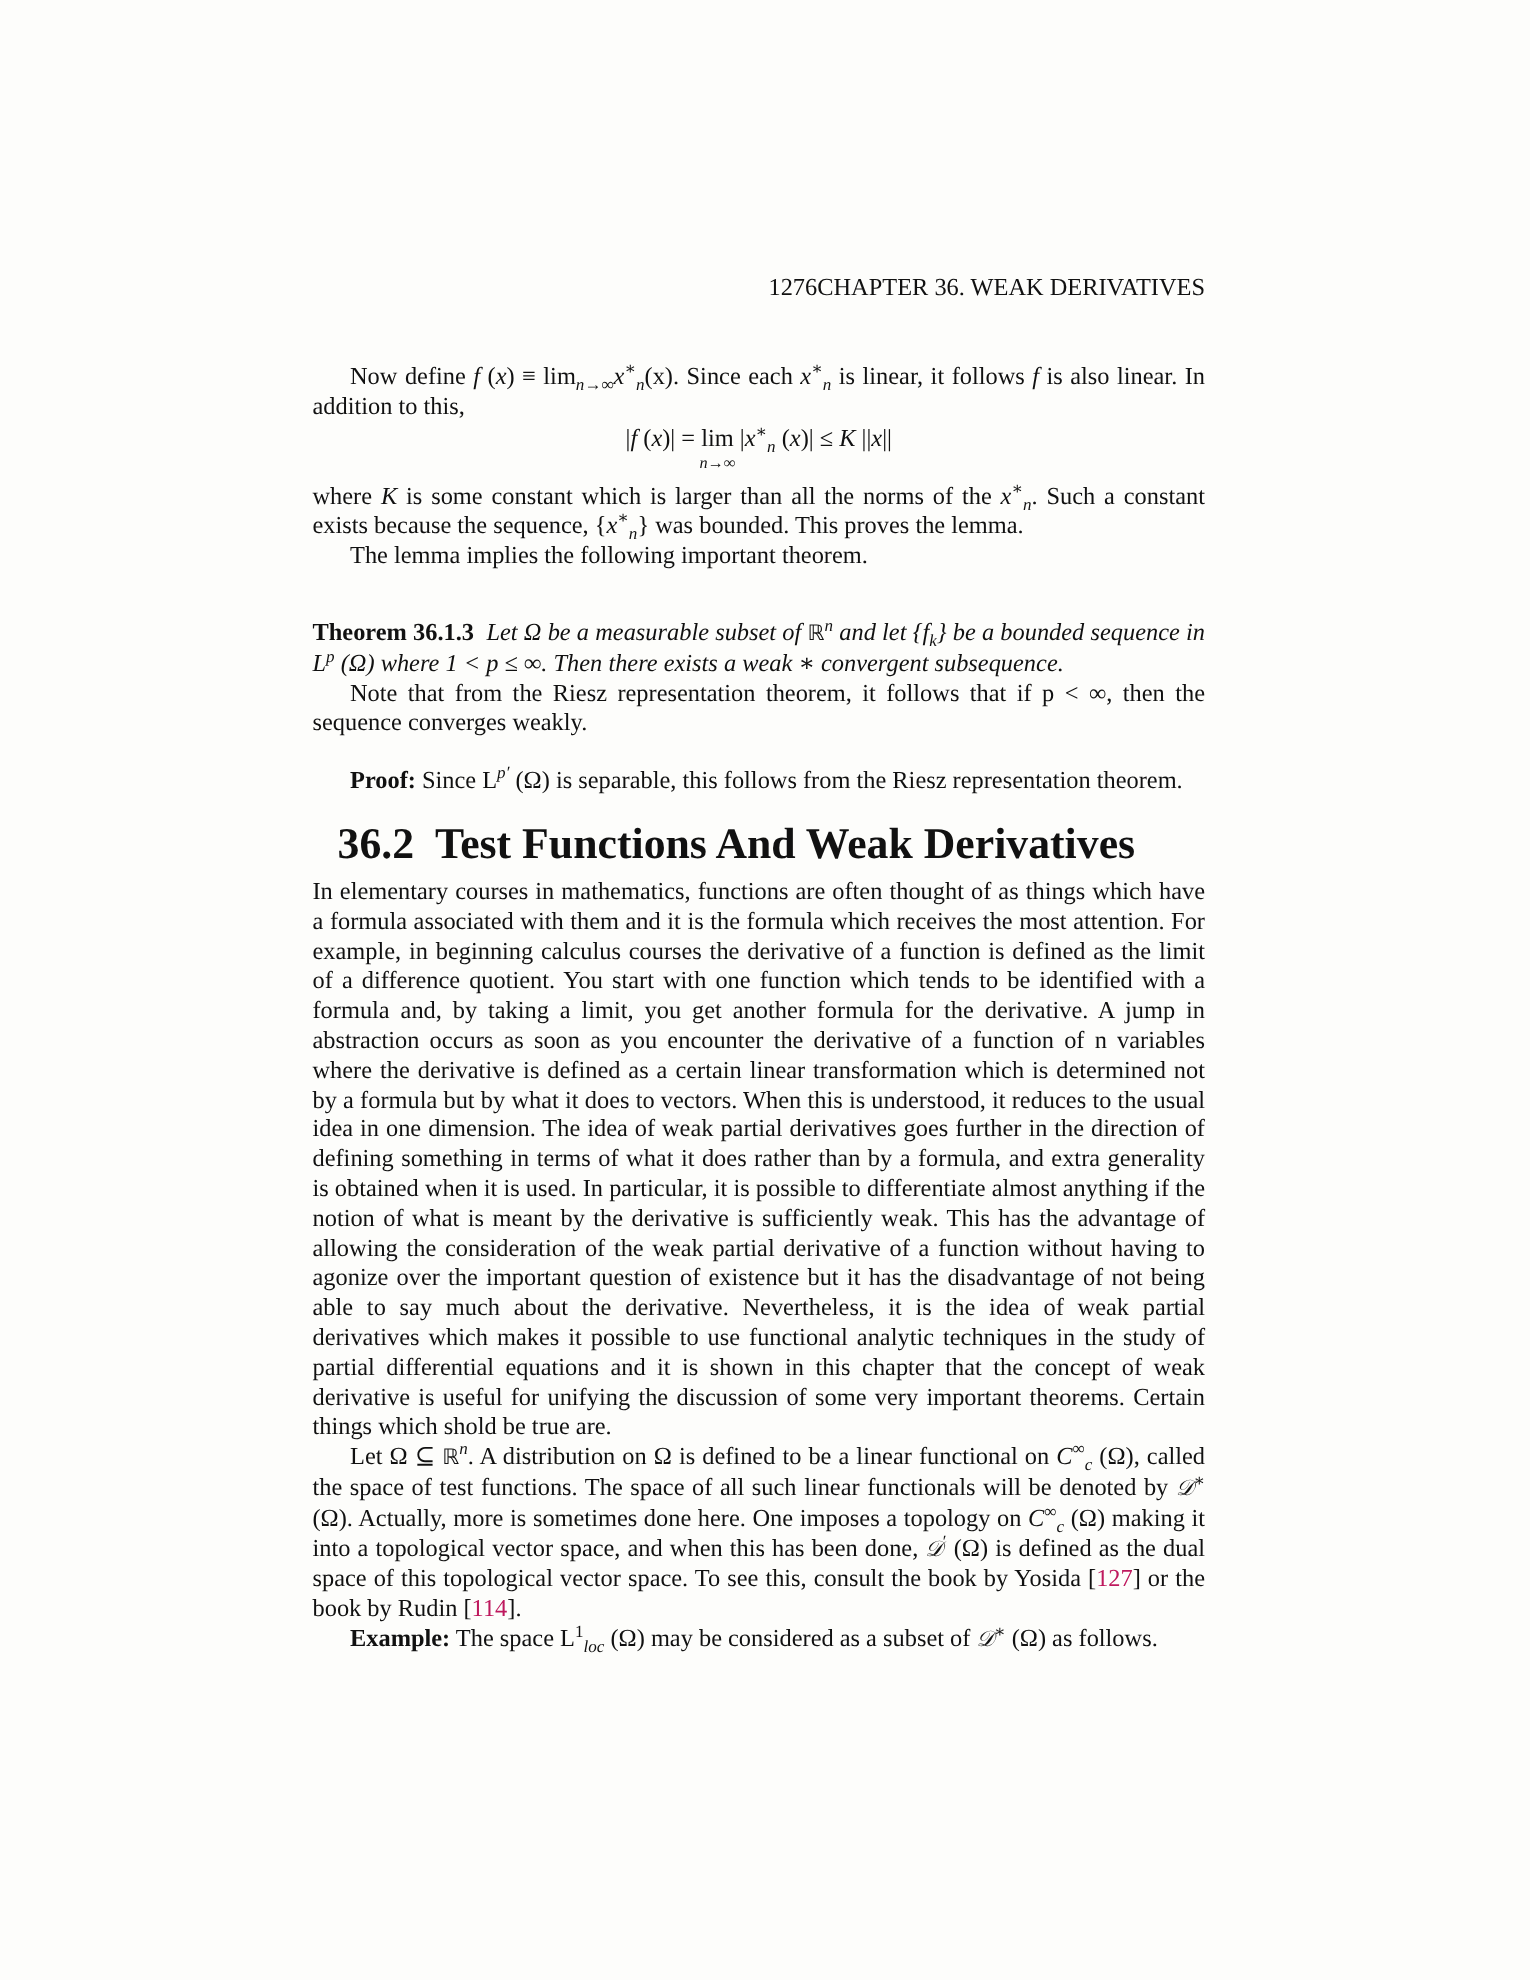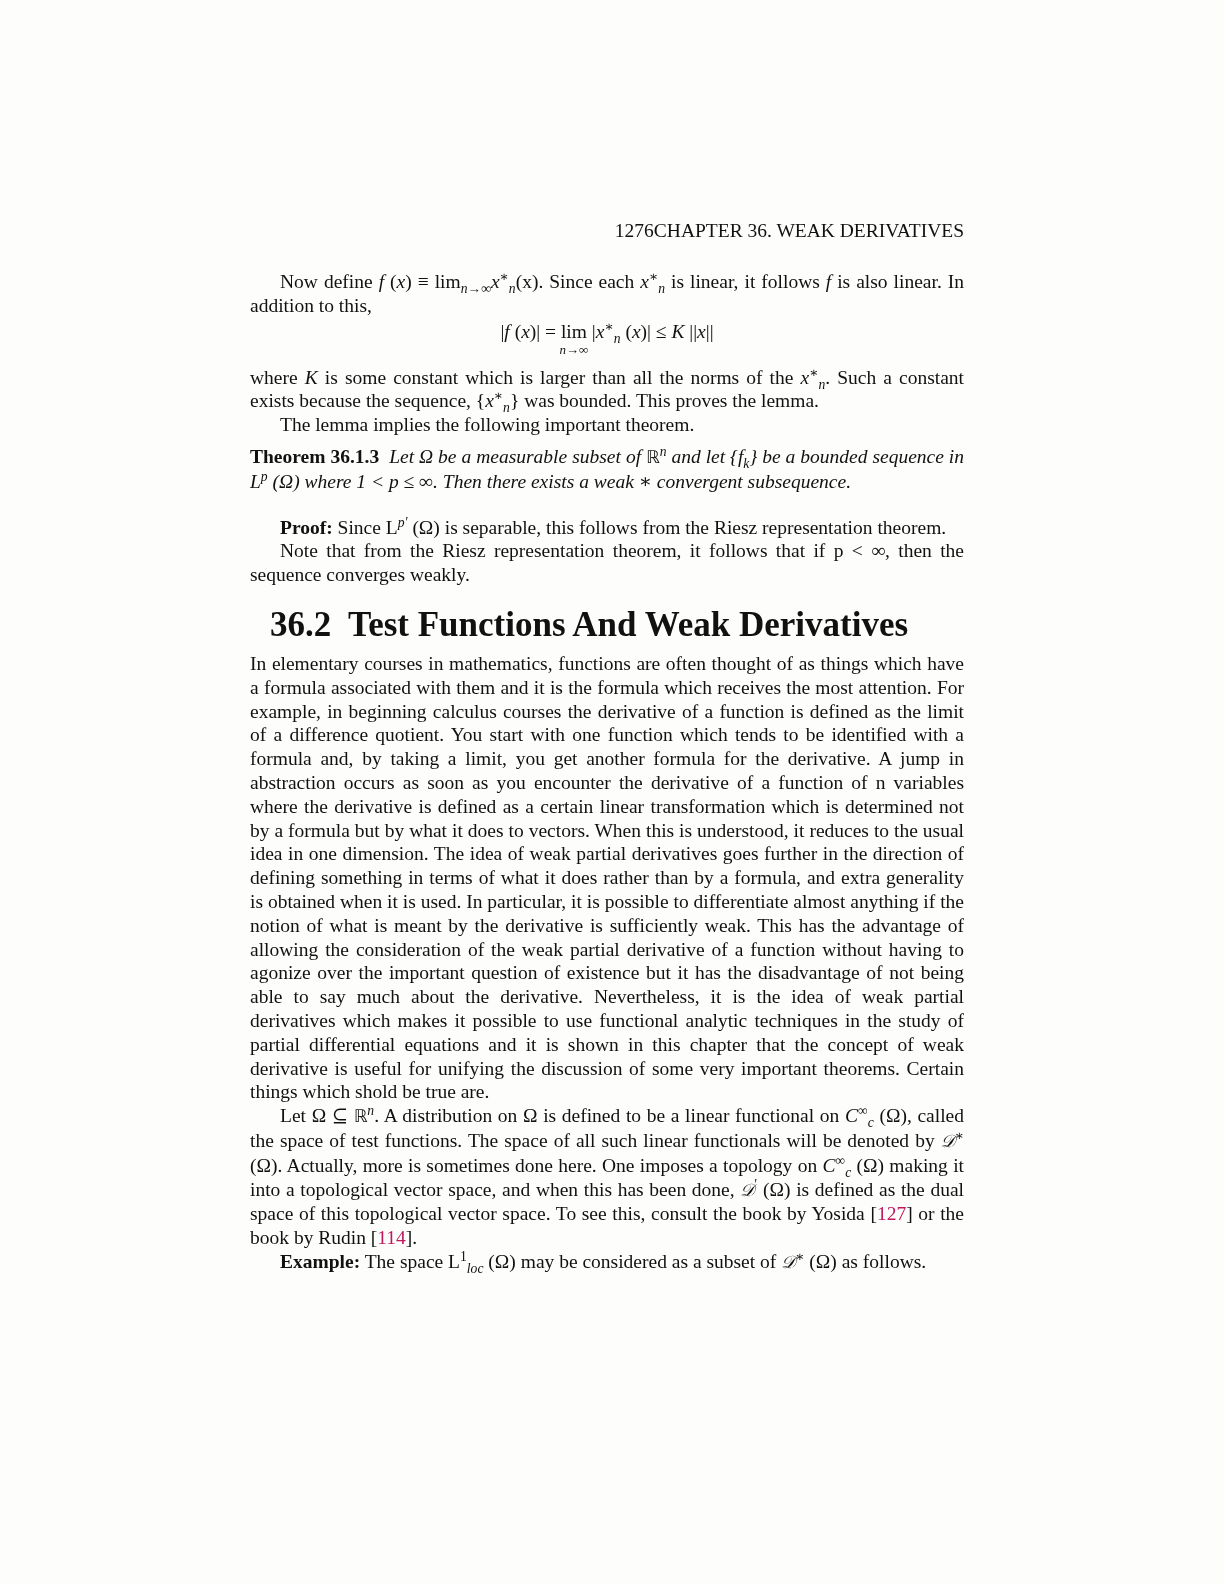--- a/index.html
+++ b/index.html
@@ -23,21 +23,21 @@
       top: 219px;
       left: 0;
       width: 714px;
       font-size: 19.5px;
       display: flex;
       justify-content: flex-end;
       line-height: 24px;
     }
     .body-text {
       position: absolute;
-      top: 270px;
+      top: 290px;
       left: 0;
       width: 714px;
       font-size: 19.5px;
       line-height: 23.8px;
       text-align: justify;
     }
     p { margin: 0; }
     .indent { text-indent: 30px; }
     .math { font-style: italic; }
     .rm { font-style: normal; }
@@ -54,21 +54,21 @@
     }
     .display .lim .under {
       position: absolute;
       left: 50%;
       transform: translateX(-50%);
       top: 18px;
       font-size: 13px;
       font-style: italic;
       white-space: nowrap;
     }
-    .theorem { margin-top: 8px; }
+    .theorem { margin-top: 38px; }
     .theorem .label { font-weight: bold; font-style: normal; }
     .theorem .stmt { font-style: italic; }
     .proof { margin-top: 22px; }
     .bold { font-weight: bold; }
     h2.section {
       font-size: 35px;
       font-weight: bold;
       margin: 21px 0 10px 20px;
       line-height: 34px;
       text-align: left;
@@ -122,25 +122,25 @@
       <span>where </span><span class="math">K</span><span> is some constant which is larger than all the norms of the </span><span class="math">x<sup>∗</sup><sub>n</sub></span><span>. Such a constant exists because the sequence, {</span><span class="math">x<sup>∗</sup><sub>n</sub></span><span>} was bounded. This proves the lemma.</span>
     </p>
 
     <p class="indent">The lemma implies the following important theorem.</p>
 
     <p class="theorem">
       <span class="label">Theorem 36.1.3</span>&nbsp;
       <span class="stmt"><span>Let Ω be a measurable subset of </span><span class="bb rm">ℝ</span><sup>n</sup><span> and let {f</span><sub>k</sub><span>} be a bounded sequence in L</span><sup>p</sup><span> (Ω) where 1 &lt; p ≤ ∞. Then there exists a weak ∗ convergent subsequence.</span></span>
     </p>
 
+    <p class="indent">Note that from the Riesz representation theorem, it follows that if p &lt; ∞, then the sequence converges weakly.</p>
+
     <p class="indent proof">
       <span class="bold">Proof:</span><span> Since L</span><sup class="math">p′</sup><span> (Ω) is separable, this follows from the Riesz representation theorem.</span>
     </p>
-
-    <p class="indent">Note that from the Riesz representation theorem, it follows that if p &lt; ∞, then the sequence converges weakly.</p>
 
     <h2 class="section">
       <span class="num">36.2</span><span>Test Functions And Weak Derivatives</span>
     </h2>
 
     <p>In elementary courses in mathematics, functions are often thought of as things which have a formula associated with them and it is the formula which receives the most attention. For example, in beginning calculus courses the derivative of a function is defined as the limit of a difference quotient.  You start with one function which tends to be identified with a formula and, by taking a limit, you get another formula for the derivative.  A jump in abstraction occurs as soon as you encounter the derivative of a function of n variables where the derivative is defined as a certain linear transformation which is determined not by a formula but by what it does to vectors.  When this is understood, it reduces to the usual idea in one dimension. The idea of weak partial derivatives goes further in the direction of defining something in terms of what it does rather than by a formula, and extra generality is obtained when it is used.  In particular, it is possible to differentiate almost anything if the notion of what is meant by the derivative is sufficiently weak.  This has the advantage of allowing the consideration of the weak partial derivative of a function without having to agonize over the important question of existence but it has the disadvantage of not being able to say much about the derivative.  Nevertheless, it is the idea of weak partial derivatives which makes it possible to use functional analytic techniques in the study of partial differential equations and it is shown in this chapter that the concept of weak derivative is useful for unifying the discussion of some very important theorems. Certain things which shold be true are.</p>
 
     <p class="indent">
       <span>Let Ω ⊆ </span><span class="bb">ℝ</span><sup class="math">n</sup><span>. A distribution on Ω is defined to be a linear functional on </span><span class="math">C</span><sup>∞</sup><sub class="math">c</sub><span> (Ω), called the space of test functions.  The space of all such linear functionals will be denoted by </span><span class="script">𝒟</span><sup>∗</sup><span> (Ω). Actually, more is sometimes done here. One imposes a topology on </span><span class="math">C</span><sup>∞</sup><sub class="math">c</sub><span> (Ω) making it into a topological vector space, and when this has been done, </span><span class="script">𝒟</span><sup>′</sup><span> (Ω) is defined as the dual space of this topological vector space.  To see this, consult the book by Yosida [</span><span class="cite">127</span><span>] or the book by Rudin [</span><span class="cite">114</span><span>].</span>
     </p>

